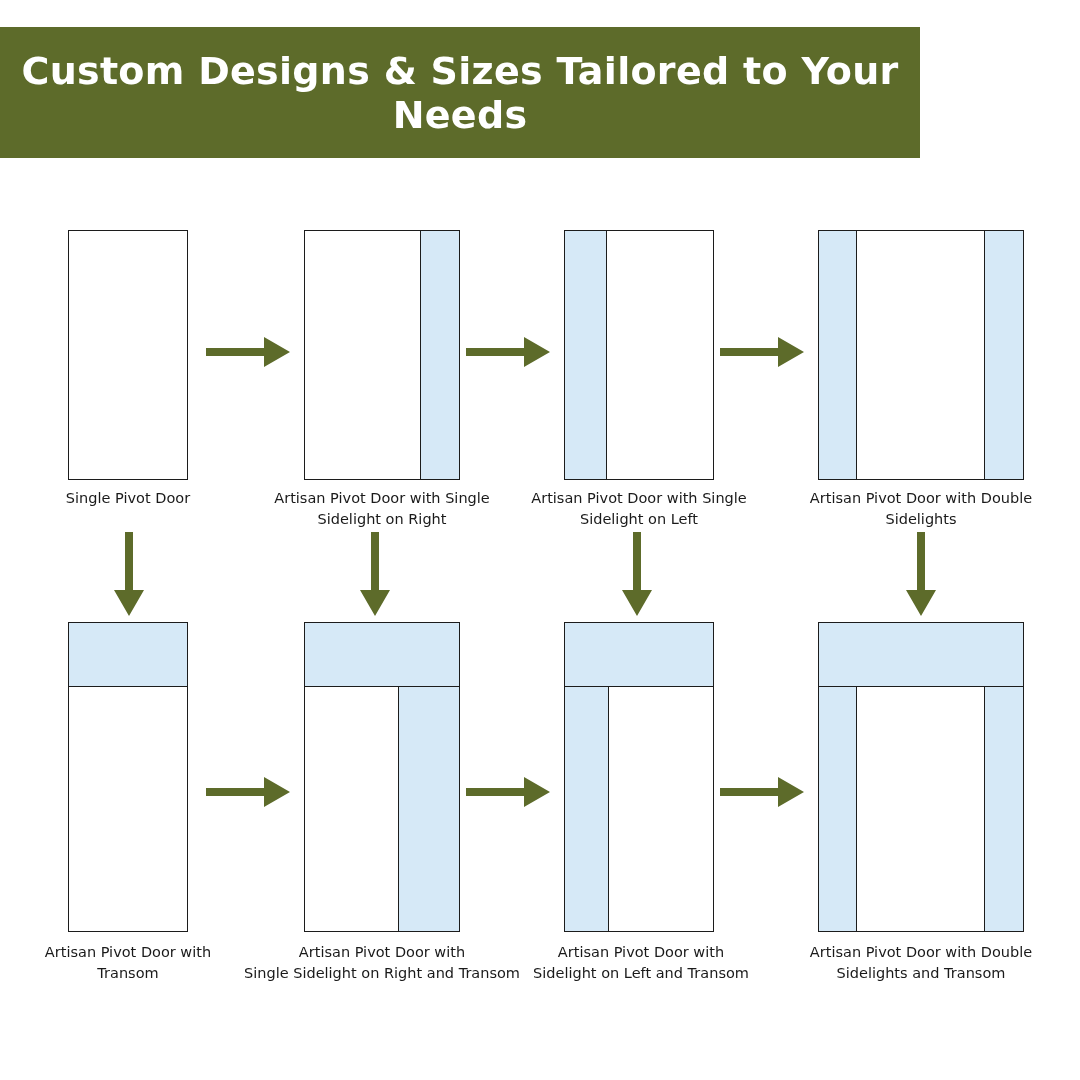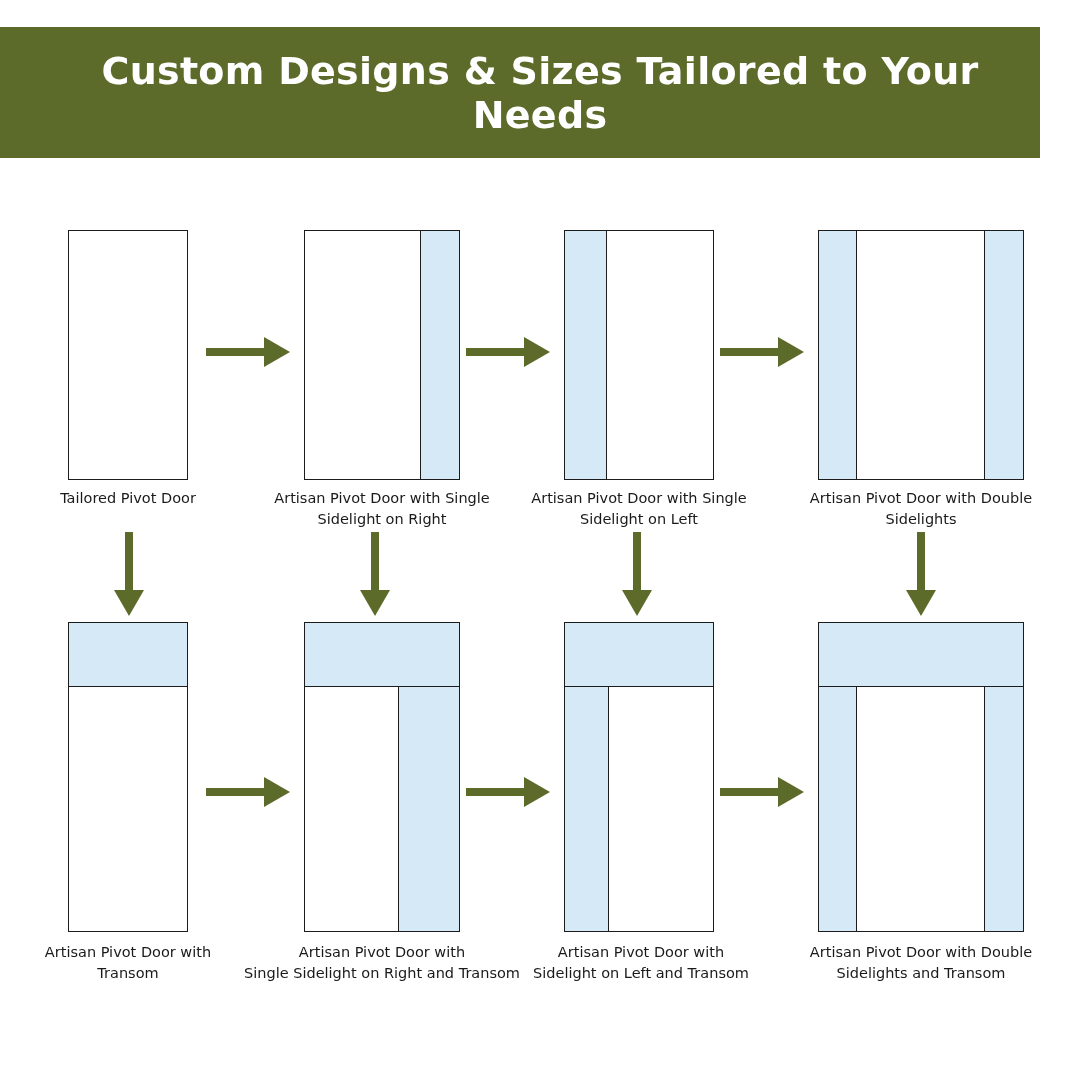--- a/index.html
+++ b/index.html
@@ -13,27 +13,26 @@
     font-family: "DejaVu Sans", "Liberation Sans", sans-serif;
     overflow: hidden;
     position: relative;
   }
 
   
   .banner {
     position: absolute;
     left: 0;
     top: 27px;
-    width: 1000px;
+    width: 920px;
     height: 131px;
     background: #5d6b2a;
     display: flex;
     align-items: center;
     justify-content: center;
-    padding-left: 40px;
   }
   .banner-title {
     color: #ffffff;
     font-size: 38px;
     font-weight: bold;
     letter-spacing: 0.3px;
     text-align: center;
     font-family: "DejaVu Sans", "Liberation Sans", sans-serif;
   }
 
@@ -83,21 +82,21 @@
 <div class="banner">
   <div class="banner-title">Custom Designs &amp; Sizes Tailored to Your Needs</div>
 </div>
 
 <div class="canvas">
 
   <div class="node" style="left:68px; top:72px;">
     <div class="door-figure" style="width:120px; height:250px;">
       <div class="panel door" style="left:0; top:0; width:120px; height:250px;"></div>
     </div>
-    <div class="caption" style="left:-40px; top:258px; width:200px;">Tailored Pivot Door</div>
+    <div class="caption" style="left:-40px; top:258px; width:200px;">Single Pivot Door</div>
   </div>
 
   <div class="node" style="left:304px; top:72px;">
     <div class="door-figure" style="width:156px; height:250px;">
       <div class="panel door" style="left:0; top:0; width:118px; height:250px;"></div>
       <div class="panel glass" style="left:116px; top:0; width:40px; height:250px;"></div>
     </div>
     <div class="caption" style="left:-38px; top:258px; width:232px;">Artisan Pivot Door with Single
 Sidelight on Right</div>
   </div>

